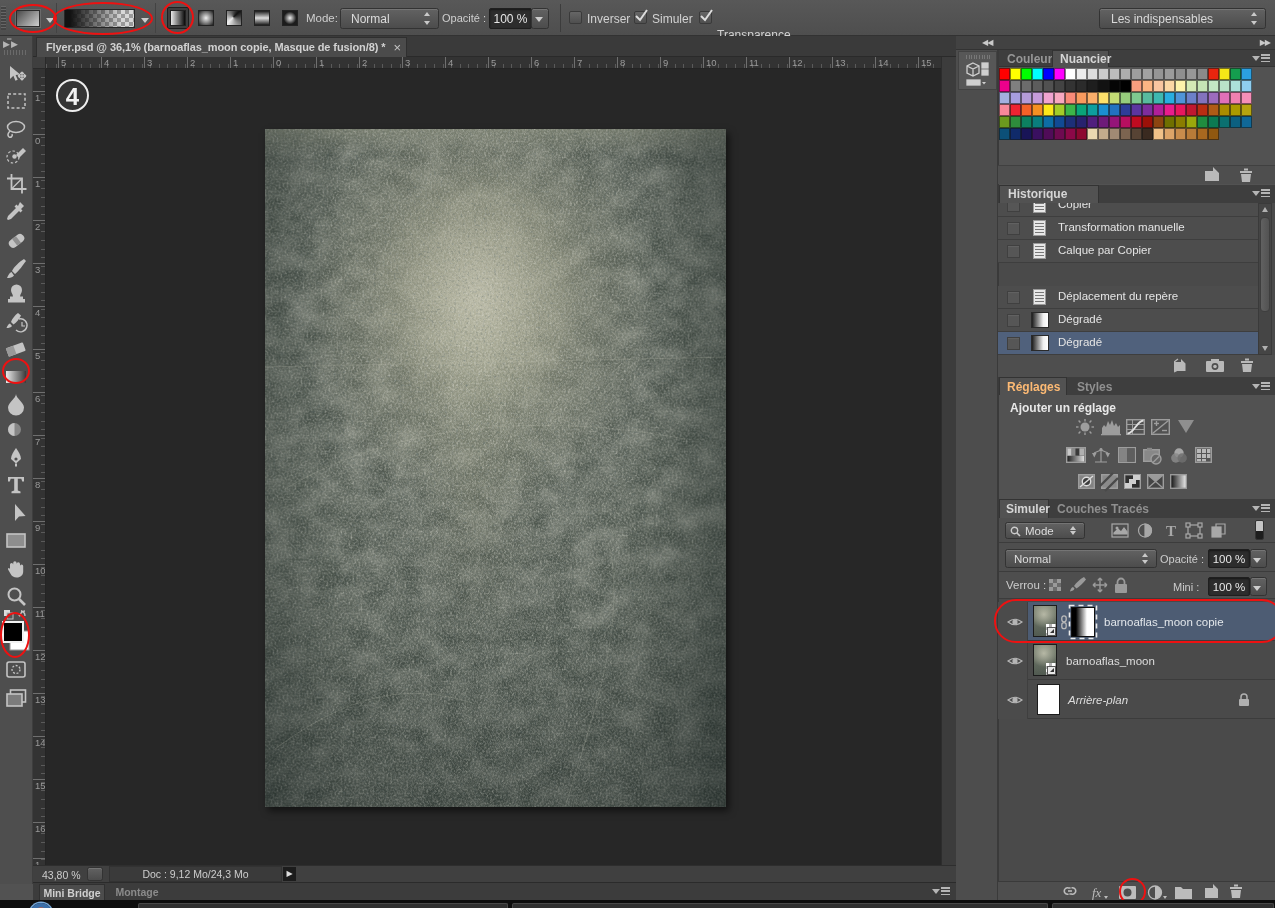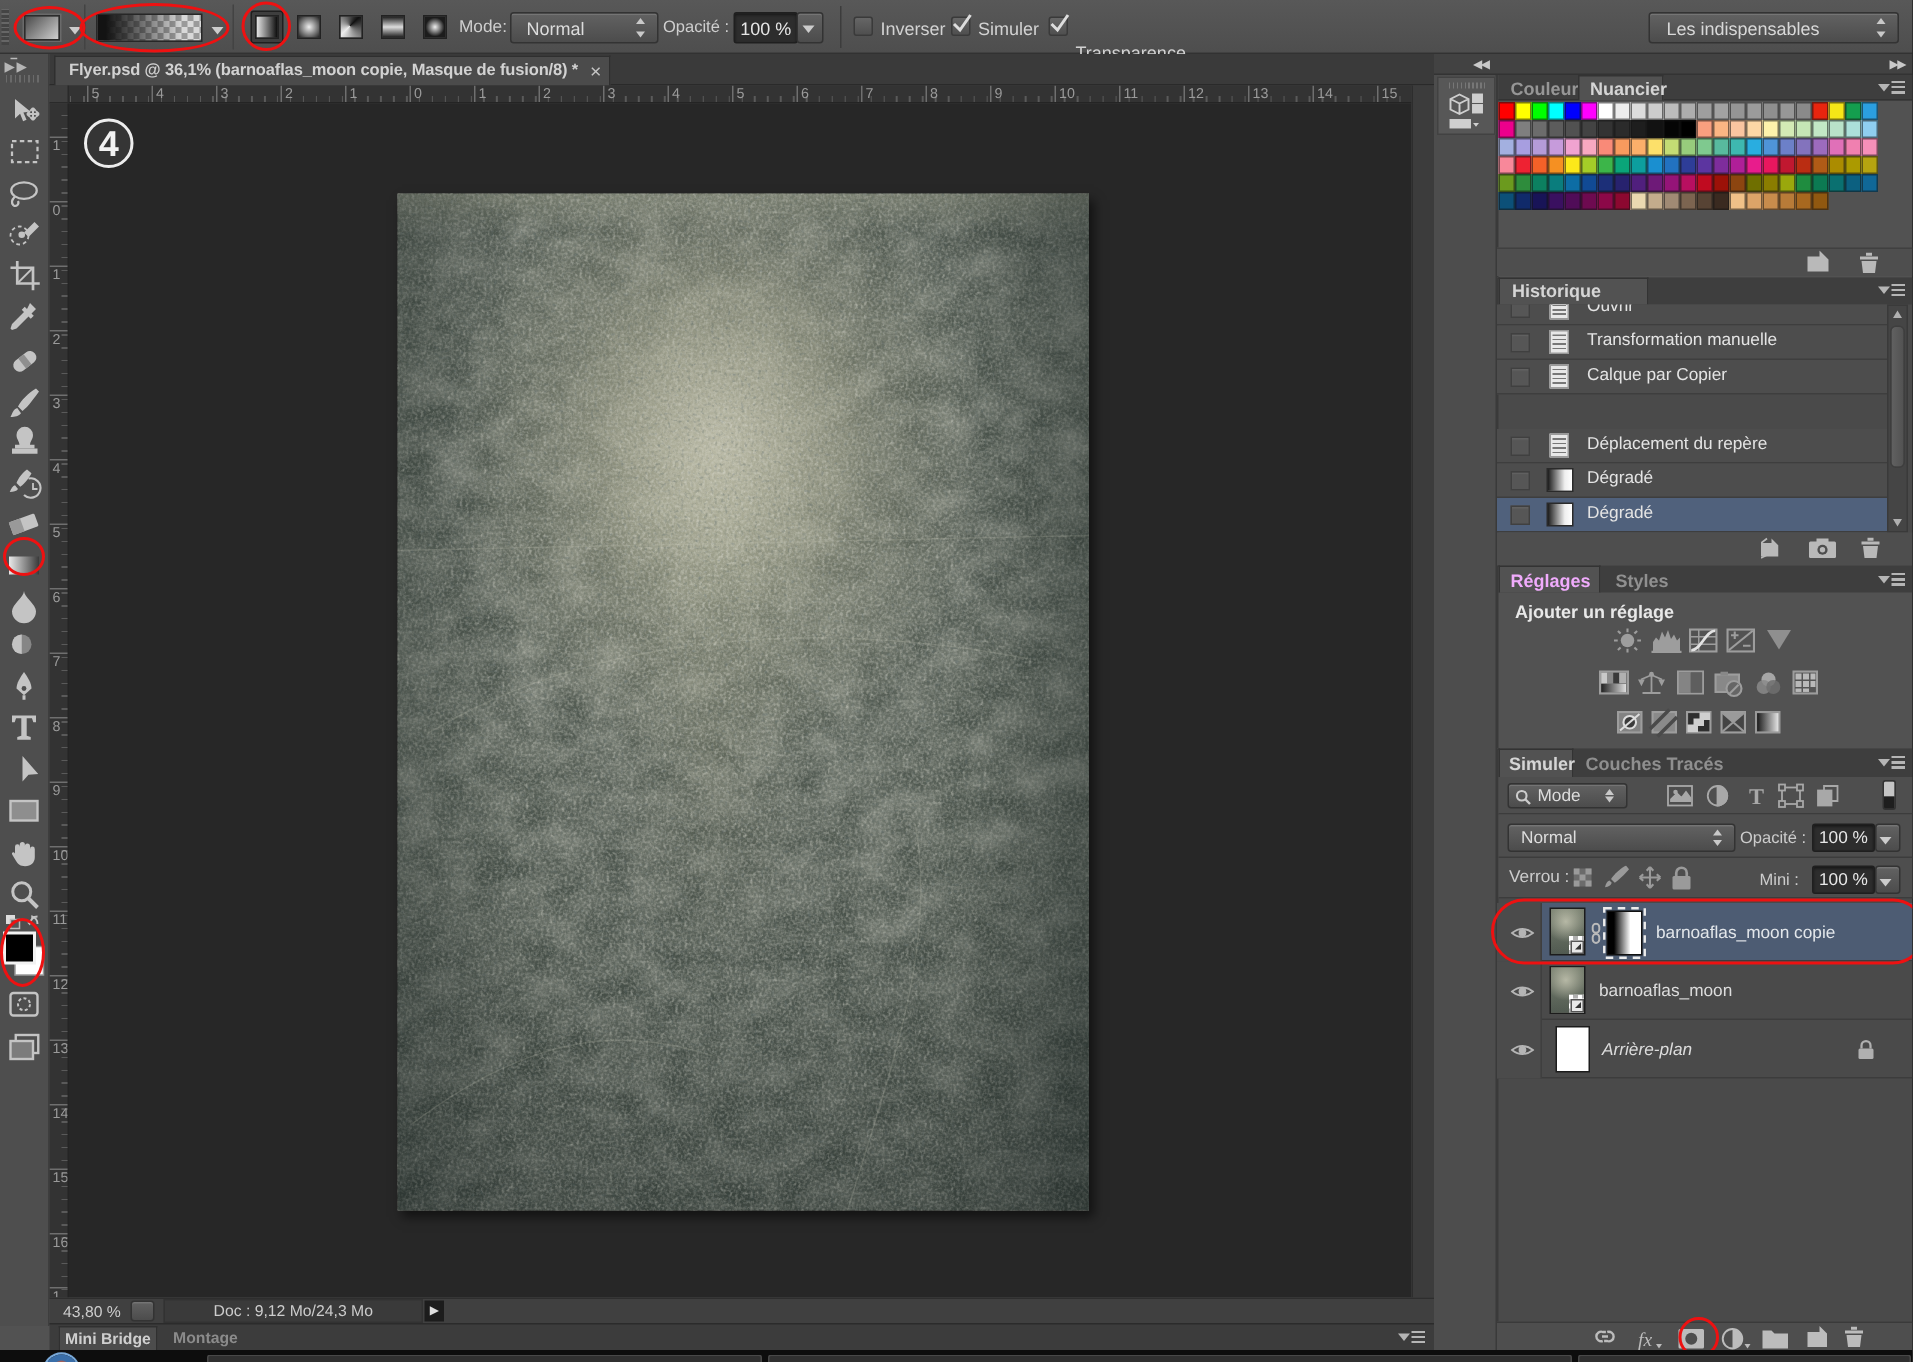--- a/index.html
+++ b/index.html
@@ -565,21 +565,21 @@
       <div style="position:absolute;left:0px;top:0px;width:100px;height:18px;background:#525252;border:1px solid #333;border-bottom:none"></div>
       <div class="ptab" style="left:9px;top:2px;color:#d5d5d5">Historique</div>
       <div class="menuicon" style="right:7px;top:4px"></div>
     </div>
     <div style="position:absolute;left:998px;top:203px;width:260px;height:152px;overflow:hidden">
       <div style="position:absolute;left:0px;top:-9px;width:260px;height:23px;background:#4d4d4d;border-bottom:1px solid #3e3e3e">
         <div style="position:absolute;left:9px;top:5px;width:13px;height:13px;background:#565656;border:1px solid #404040;box-shadow:inset 0 1px 1px rgba(255,255,255,.08)"></div>
         <div style="position:absolute;left:35px;top:3px;width:13px;height:16px;background:#e8e8e8;box-shadow:inset 0 0 0 1px #9a9a9a">
           <div style="position:absolute;left:2px;top:3px;width:9px;height:10px;background:repeating-linear-gradient(#777 0,#777 1px,#e8e8e8 1px,#e8e8e8 3px)"></div>
         </div>
-        <div style="position:absolute;left:60px;top:4px;font-size:11.5px;color:#e4e4e4">Ouvrir</div>
+        <div style="position:absolute;left:60px;top:4px;font-size:11.5px;color:#e4e4e4">Copier</div>
       </div>
       <div style="position:absolute;left:0px;top:14px;width:260px;height:23px;background:#4d4d4d;border-bottom:1px solid #3e3e3e">
         <div style="position:absolute;left:9px;top:5px;width:13px;height:13px;background:#565656;border:1px solid #404040;box-shadow:inset 0 1px 1px rgba(255,255,255,.08)"></div>
         <div style="position:absolute;left:35px;top:3px;width:13px;height:16px;background:#e8e8e8;box-shadow:inset 0 0 0 1px #9a9a9a">
           <div style="position:absolute;left:2px;top:3px;width:9px;height:10px;background:repeating-linear-gradient(#777 0,#777 1px,#e8e8e8 1px,#e8e8e8 3px)"></div>
         </div>
         <div style="position:absolute;left:60px;top:4px;font-size:11.5px;color:#e4e4e4">Transformation manuelle</div>
       </div>
       <div style="position:absolute;left:0px;top:37px;width:260px;height:23px;background:#4d4d4d;border-bottom:1px solid #3e3e3e">
         <div style="position:absolute;left:9px;top:5px;width:13px;height:13px;background:#565656;border:1px solid #404040;box-shadow:inset 0 1px 1px rgba(255,255,255,.08)"></div>
@@ -628,21 +628,21 @@
             <rect x="1" y="3" width="12" height="2"></rect>
             <path d="M2 6 h10 l-1 8 h-8z"></path>
             <rect x="5" y="0.5" width="4" height="2"></rect>
           </g>
         </g>
       </svg>
     </div>
     <div class="abs" style="left:998px;top:377px;width:277px;height:122px;background:#525252;border-left:1px solid #3a3a3a">
       <div style="position:absolute;left:0;top:0;width:277px;height:18px;background:#3e3e3e"></div>
       <div style="position:absolute;left:0px;top:0px;width:68px;height:18px;background:#525252;border:1px solid #333;border-bottom:none"></div>
-      <div class="ptab" style="left:8px;top:3px;color:#f0abfc">Réglages</div>
+      <div class="ptab" style="left:8px;top:3px;color:#fdba74">Réglages</div>
       <div class="ptab" style="left:78px;top:3px;color:#909090">Styles</div>
       <div class="menuicon" style="right:7px;top:5px"></div>
       <div style="position:absolute;left:11px;top:24px;font-size:12px;font-weight:bold;color:#e8e8e8">Ajouter un réglage</div>
     </div>
 <svg width="277" height="120" viewBox="0 0 277 120" style="position:absolute;left:998px;top:375px">
  <g fill="none" stroke="#9d9d9d" stroke-width="1.4">
 
   <g transform="translate(78,44)">
           <circle cx="9" cy="8" r="4.5" fill="#9d9d9d" stroke="none"></circle>
           <g stroke="#9d9d9d">

